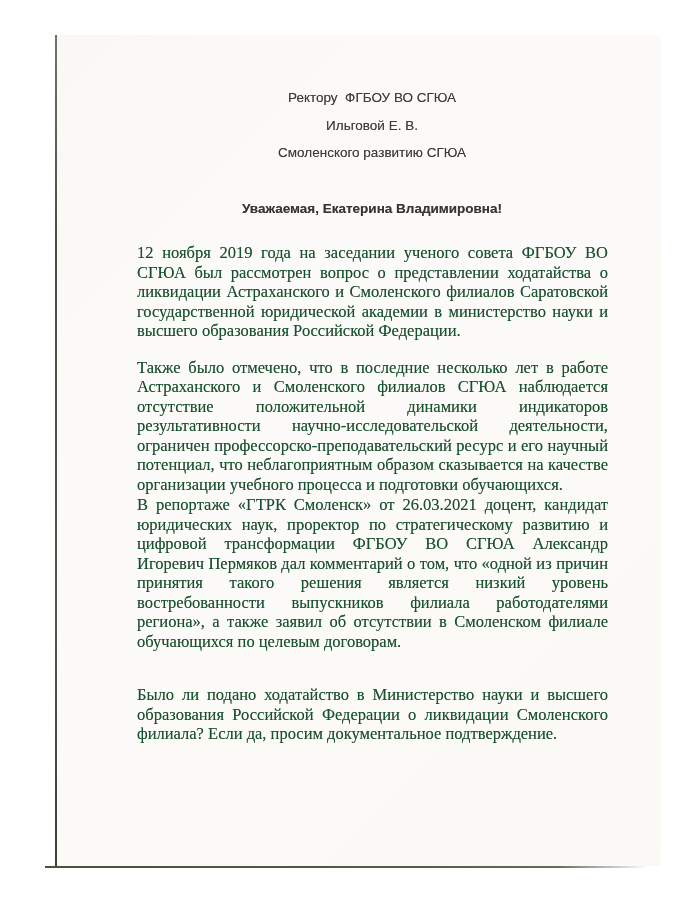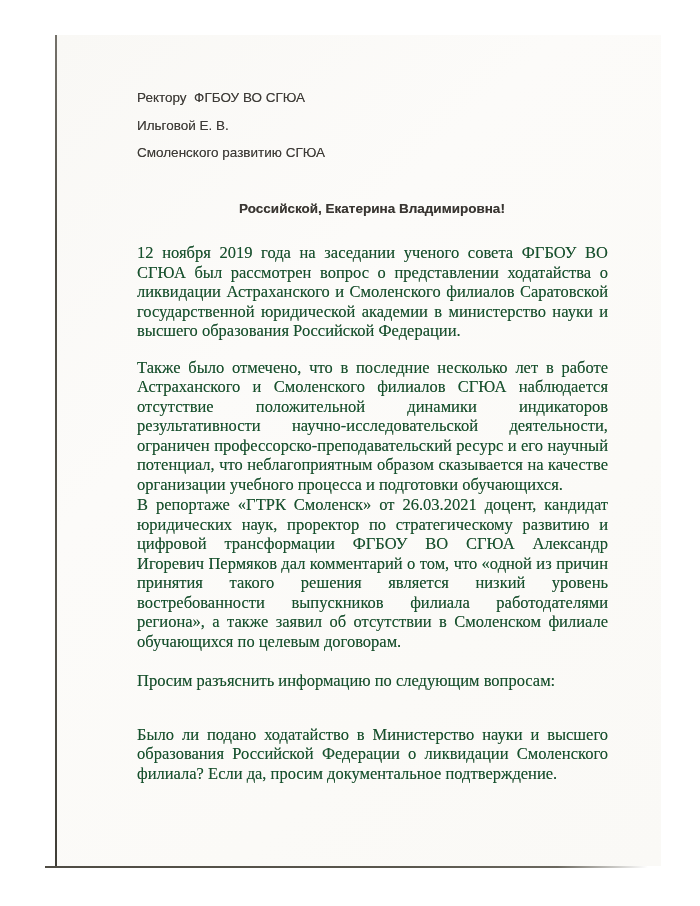--- a/index.html
+++ b/index.html
@@ -28,21 +28,21 @@
     position: absolute;
     left: 45px; top: 866px;
     width: 603px; height: 2px;
     background: linear-gradient(90deg, #4f4c44 0%, #5a574e 60%, #6b685f 85%, rgba(107,104,95,0) 100%);
   }
   
   .recipient {
     position: absolute;
     left: 137px; top: 84px;
     width: 470px;
-    text-align: left;
+    text-align: center;
     font-family: "Liberation Sans", sans-serif;
     font-size: 13.5px;
     line-height: 27.5px;
     color: #3d3b37;
     text-shadow: 0 0 0.5px rgba(60,55,48,0.55);
   }
   .recipient .line { white-space: pre-wrap; }
   
   .salutation {
     position: absolute;
@@ -81,21 +81,20 @@
 <div class="page-bg"></div>
 <div class="edge-left"></div>
 <div class="edge-bottom"></div>
 
 <div class="recipient">
   <div class="line">Ректору  ФГБОУ ВО СГЮА</div>
   <div class="line">Ильговой Е. В.</div>
   <div class="line">Смоленского развитию СГЮА</div>
 </div>
 
-<div class="salutation">Российской, Екатерина Владимировна!</div>
+<div class="salutation">Уважаемая, Екатерина Владимировна!</div>
 
 <div class="content">
   <p class="p-opening">12 ноября 2019 года на заседании ученого совета ФГБОУ ВО СГЮА был рассмотрен вопрос о представлении ходатайства о ликвидации Астраханского и Смоленского филиалов Саратовской государственной юридической академии в министерство науки и высшего образования Российской Федерации.</p>
   <p class="p-criteria">Также было отмечено, что в последние несколько лет в работе Астраханского и Смоленского филиалов СГЮА наблюдается отсутствие положительной динамики индикаторов результативности научно-исследовательской деятельности, ограничен профессорско-преподавательский ресурс и его научный потенциал, что неблагоприятным образом сказывается на качестве организации учебного процесса и подготовки обучающихся.</p>
   <p class="p-gtrk">В репортаже «ГТРК Смоленск» от 26.03.2021 доцент, кандидат юридических наук, проректор по стратегическому развитию и цифровой трансформации ФГБОУ ВО СГЮА Александр Игоревич Пермяков дал комментарий о том, что «одной из причин принятия такого решения является низкий уровень востребованности выпускников филиала работодателями региона», а также заявил об отсутствии в Смоленском филиале обучающихся по целевым договорам.</p>
-  <p class="p-request">Просим разъяснить информацию по следующим вопросам:</p>
   <p class="p-question">Было ли подано ходатайство в Министерство науки и высшего образования Российской Федерации о ликвидации Смоленского филиала? Если да, просим документальное подтверждение.</p>
 </div>
 
 </body></html>

